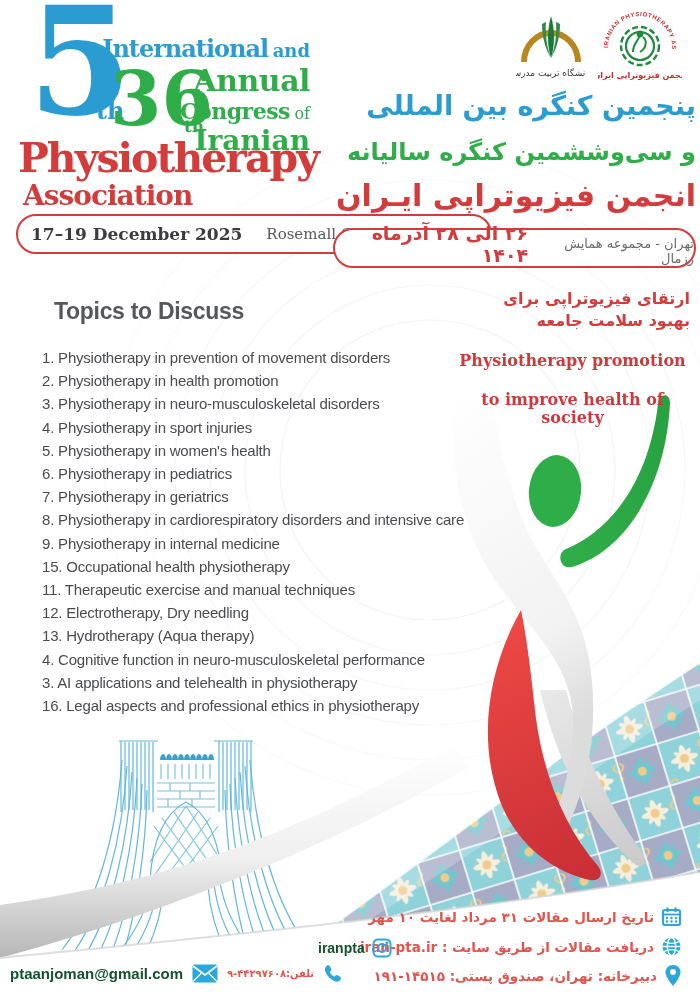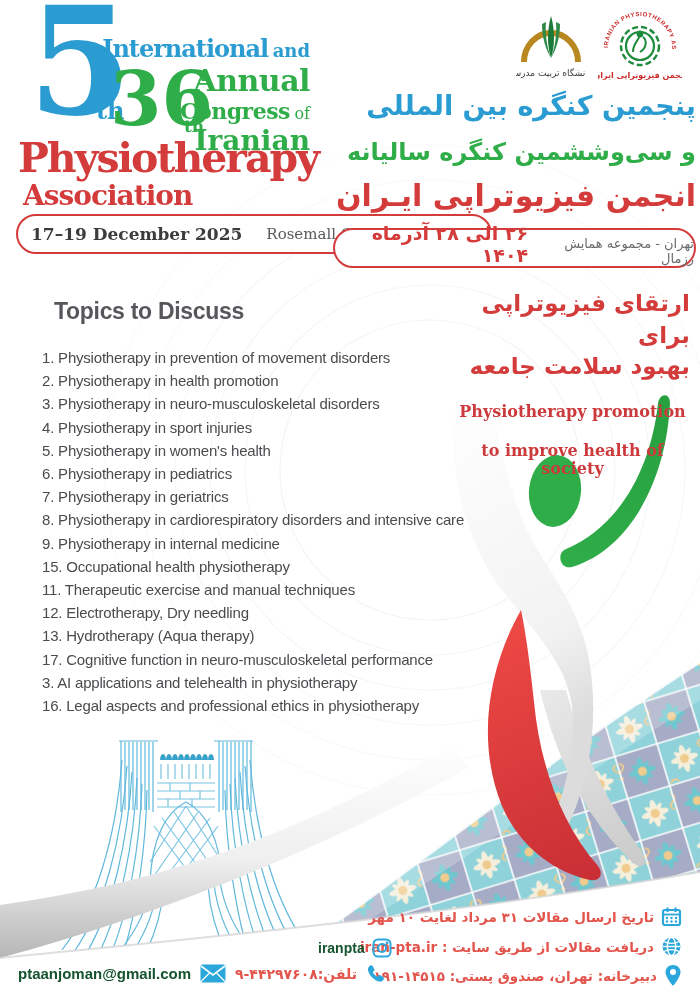--- a/index.html
+++ b/index.html
@@ -36,21 +36,21 @@
   .badge-fa .d{font-size:19px;font-weight:bold;color:#D43B3B;}
   .badge-fa .v{font-size:13px;color:#6B6B6D;}
 
   
   .topics-h{left:54px;top:298px;font:bold 23px "Liberation Sans",sans-serif;color:#55575B;letter-spacing:-0.3px;}
   .topics{left:42px;top:346px;width:470px;list-style:none;margin:0;padding:0;}
   .topics li{font:15px "Liberation Sans",sans-serif;color:#4A4B4E;line-height:23.2px;letter-spacing:-0.2px;}
 
   
   .slogan{right:10px;top:288px;width:235px;}
-  .slogan .sfa{text-align:right;font-size:23px;font-weight:bold;color:#D43B3B;line-height:1.38;}
+  .slogan .sfa{text-align:right;font-size:16px;font-weight:bold;color:#D43B3B;line-height:1.38;}
   .slogan .sen{text-align:center;font:600 16px "DejaVu Serif",serif;color:#CC3A3C;line-height:1.15;margin-top:20px;}
 
   
   .frow{display:flex;align-items:center;gap:7px;}
   .f-red{font-size:13.5px;font-weight:bold;color:#E2544C;}
   .f-lat{font:bold 15px "Liberation Sans",sans-serif;color:#14532d;}
   .icon{flex:0 0 auto;display:block;}
 
   svg text{user-select:none;}
 </style>
@@ -319,21 +319,21 @@
     <li>4. Physiotherapy in sport injuries</li>
     <li>5. Physiotherapy in women's health</li>
     <li>6. Physiotherapy in pediatrics</li>
     <li>7. Physiotherapy in geriatrics</li>
     <li>8. Physiotherapy in cardiorespiratory disorders and intensive care</li>
     <li>9. Physiotherapy in internal medicine</li>
     <li>15. Occupational health physiotherapy</li>
     <li>11. Therapeutic exercise and manual techniques</li>
     <li>12. Electrotherapy, Dry needling</li>
     <li>13. Hydrotherapy (Aqua therapy)</li>
-    <li>17. Cognitive function in neuro-musculoskeletal performance</li>
+    <li>4. Cognitive function in neuro-musculoskeletal performance</li>
     <li>3. AI applications and telehealth in physiotherapy</li>
     <li>16. Legal aspects and professional ethics in physiotherapy</li>
   </ul>
 
   <div class="abs frow" style="right:18px;top:906px;">
     <span class="fa f-red" dir="rtl">تاریخ ارسال مقالات ۳۱ مرداد لغایت ۱۰ مهر</span>
     <svg class="icon" width="21" height="21" viewBox="0 0 21 21">
       <rect x="2" y="4" width="17" height="15" rx="2" fill="none" stroke="#2BA7DB" stroke-width="2.2"></rect>
       <line x1="6.5" y1="1.5" x2="6.5" y2="6" stroke="#2BA7DB" stroke-width="2.2"></line>
       <line x1="14.5" y1="1.5" x2="14.5" y2="6" stroke="#2BA7DB" stroke-width="2.2"></line>
@@ -369,26 +369,26 @@
 
   <div class="abs frow" style="left:318px;top:938px;">
     <span class="f-lat" style="font-size:14px">iranpta</span>
     <svg class="icon" width="20" height="20" viewBox="0 0 20 20">
       <rect x="1.5" y="1.5" width="17" height="17" rx="4.5" fill="none" stroke="#2BA7DB" stroke-width="2"></rect>
       <circle cx="10" cy="10" r="4" fill="none" stroke="#2BA7DB" stroke-width="2"></circle>
       <circle cx="15" cy="5" r="1.4" fill="#2BA7DB"></circle>
     </svg>
   </div>
 
-  <div class="abs frow" style="left:18px;top:964px;gap:9px;">
+  <div class="abs frow" style="left:10px;top:964px;gap:9px;">
     <span class="f-lat">ptaanjoman@gmail.com</span>
     <svg class="icon" width="26" height="19" viewBox="0 0 26 19">
       <rect x="0.5" y="0.5" width="25" height="18" rx="2" fill="#2BA7DB"></rect>
       <path d="M1,2 L13,11 L25,2" fill="none" stroke="#ffffff" stroke-width="1.6"></path>
       <path d="M1,17.5 L9.5,9 M25,17.5 L16.5,9" fill="none" stroke="#ffffff" stroke-width="1.2"></path>
     </svg>
-    <span class="fa f-red" dir="rtl" style="font-size:14px">تلفن:۴۴۲۹۷۶۰۸-۹</span>
+    <span class="fa f-red" dir="rtl" style="font-size:10px">تلفن:۴۴۲۹۷۶۰۸-۹</span>
     <svg class="icon" width="19" height="19" viewBox="0 0 19 19">
       <path d="M4.2,1.6 C5.2,1 6.2,1.3 6.8,2.3 L8.2,4.7 C8.7,5.6 8.5,6.5 7.7,7.2 L6.8,8 C7.7,10.2 9.2,11.7 11.3,12.7 L12.2,11.8 C12.9,11 13.8,10.9 14.7,11.4 L17,12.8 C18,13.4 18.2,14.5 17.6,15.4 C16.6,17 14.8,18 13.1,17.5 C8,16.1 3.4,11.4 2,6.4 C1.5,4.7 2.6,2.6 4.2,1.6 Z" fill="#2BA7DB"></path>
     </svg>
   </div>
 
 </div>
 
 </body></html>

